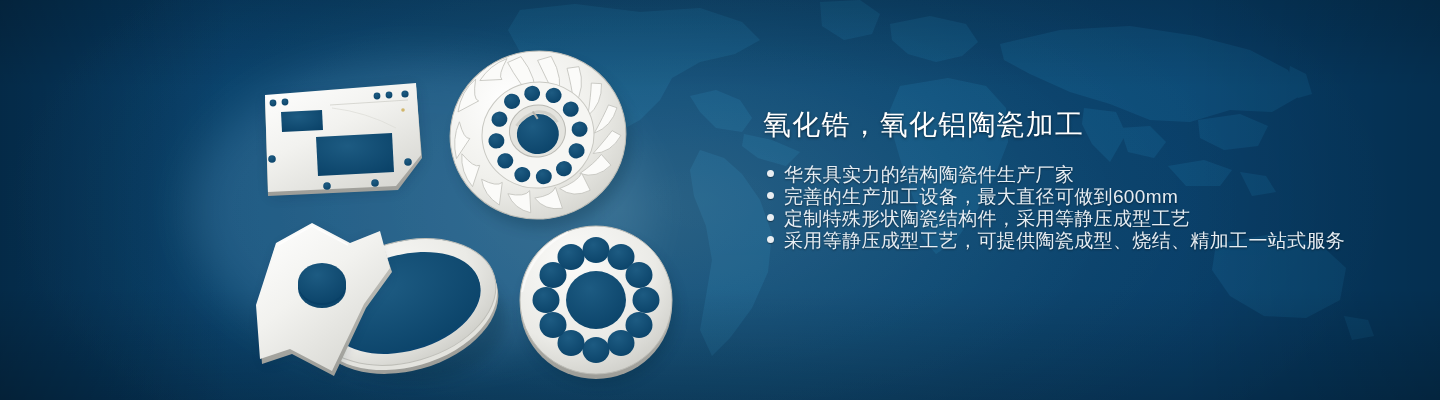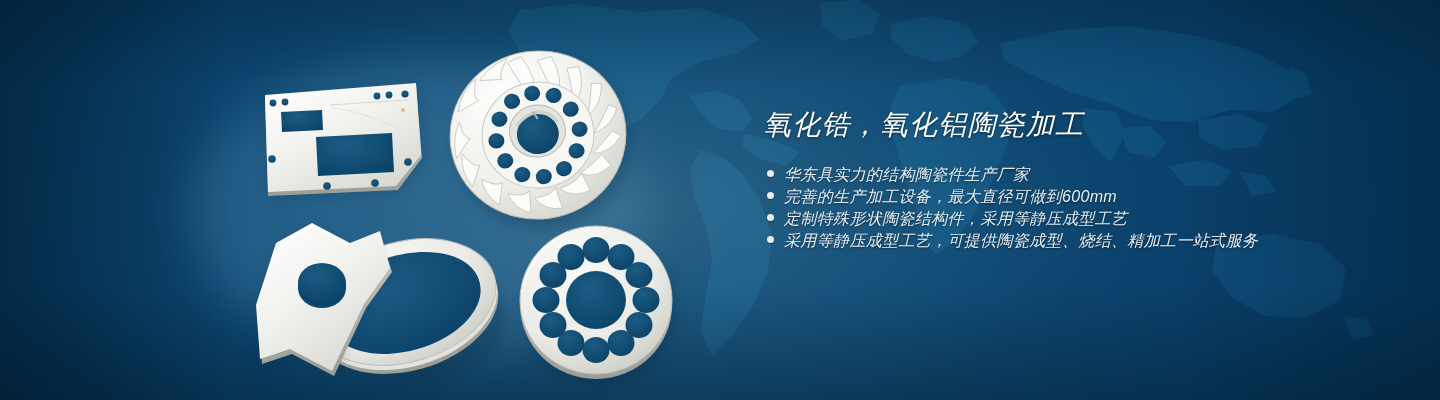--- a/index.html
+++ b/index.html
@@ -8,21 +8,20 @@
     width:1440px; height:400px;
     overflow:hidden;
     background:#05395f;
     font-family:"Liberation Sans","DejaVu Sans",sans-serif;
   }
   #banner {
     position:relative;
     width:1440px; height:400px;
     overflow:hidden;
     background:#084168;
-    font-style:italic;
   }
 
   
   .bg-base {
     position:absolute; inset:0;
     background:
       radial-gradient(ellipse 620px 330px at 620px 210px,
           #205a7e 0%, #14517a 28%, #0b4872 55%, #07406a 78%, #063c66 100%),
       linear-gradient(100deg, #063d65 0%, #074268 22%, #09486f 48%, #0a4572 72%, #083f66 100%);
   }
@@ -70,21 +69,21 @@
   }
   .dot {
     flex:0 0 auto;
     width:7px; height:7px;
     border-radius:50%;
     background:#e9eef2;
     margin:6px 10px 0 4px;
     box-shadow:0 1px 1px rgba(0,0,0,0.35);
   }
   .feature-text {
-    font-size:16px;
+    font-size:19px;
     line-height:22px;
     color:#e6edf3;
     letter-spacing:0.35px;
     white-space:nowrap;
     text-shadow:0 1px 2px rgba(0,0,0,0.45);
   }
 </style>
 </head>
 <body>
 

